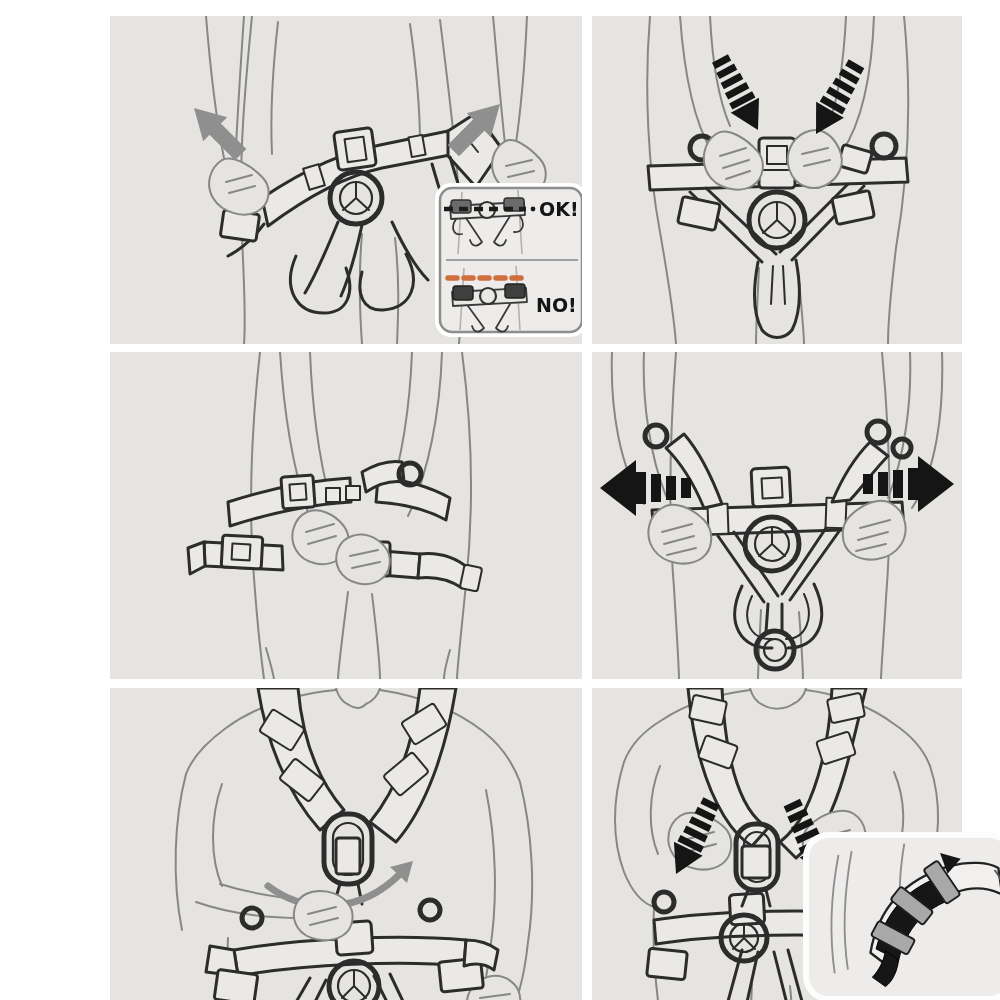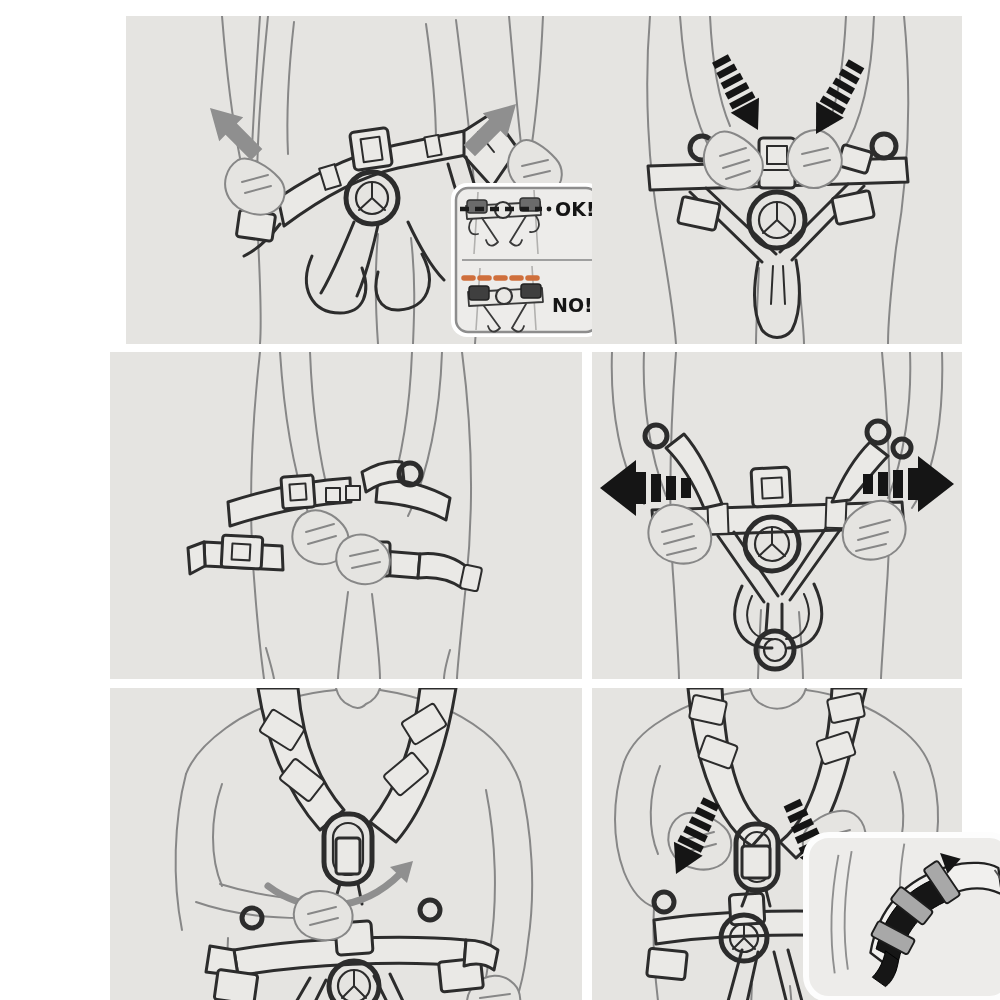--- a/index.html
+++ b/index.html
@@ -1,20 +1,20 @@
 <!DOCTYPE html>
 <html style="--panel-bg: #e5e4e1; --strap-fill: #eae9e6; --inset-bg: #edecea; --inset-border: #8d8d8d; --body-line: #878787; --harness-line: #2c2c2c; --arrow-gray: #8f8f8f; --arrow-black: #151515; --ok-dash: #1b1b1b; --no-dash: #cf6f3c; --strap-black: #161616; --keeper-gray: #a8a8a8;"><head>
 <meta charset="utf-8">
 <style>
   html,body{margin:0;padding:0;background:#fff;}
   #sheet{position:relative;width:1000px;height:1000px;background:#fff;overflow:hidden;
          font-family:"DejaVu Sans",sans-serif;}
   .panel{position:absolute;background:var(--panel-bg,#e5e4e1);}
   .panel svg{display:block;width:100%;height:100%;}
-  #p1{left:86px;top:0;width:472px;height:328px;}
+  #p1{left:70px;top:0;width:472px;height:328px;}
   #p2{left:552px;top:0;width:370px;height:328px;}
   #p3{left:70px;top:336px;width:472px;height:327px;}
   #p4{left:552px;top:336px;width:370px;height:327px;}
   #p5{left:70px;top:672px;width:472px;height:328px;}
   #p6{left:552px;top:672px;width:370px;height:328px;}
   #inset6{position:absolute;left:803px;top:832px;width:212px;height:170px;
           background:var(--inset-bg,#edecea);border:6px solid #fdfdfd;border-radius:26px;
           box-sizing:border-box;}
   #inset6 svg{display:block;width:100%;height:100%;}
   .body{fill:none;stroke:var(--body-line,#878787);stroke-width:2;stroke-linecap:round;stroke-linejoin:round;}

